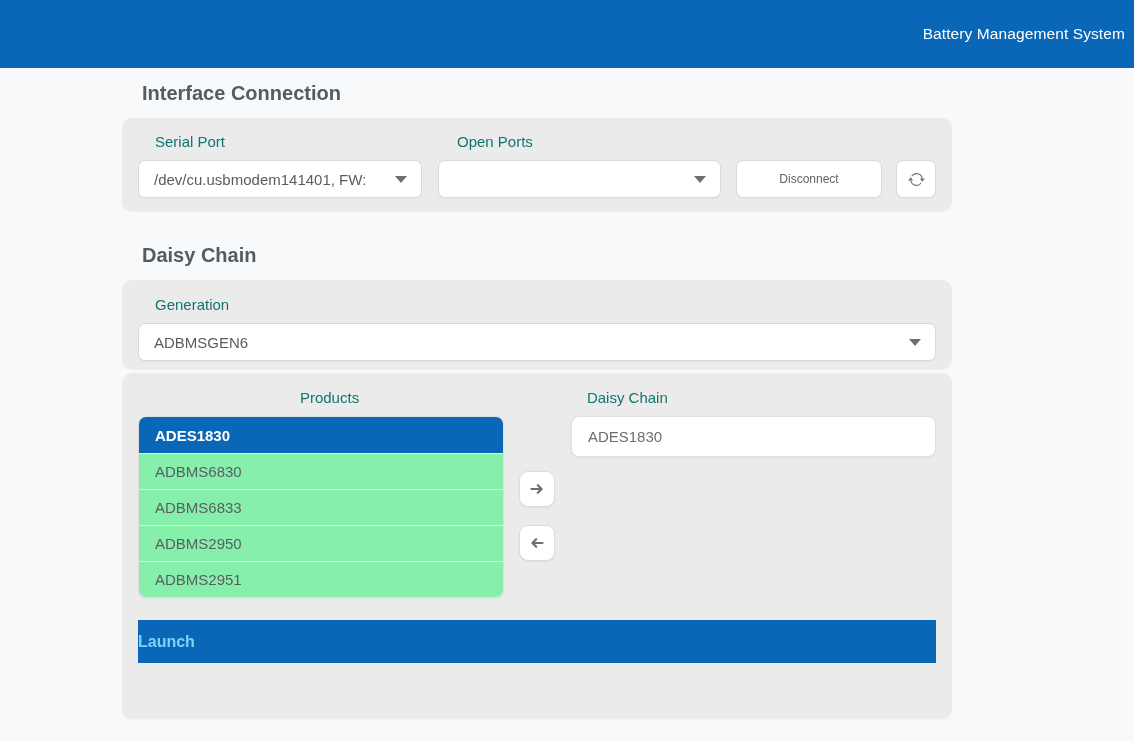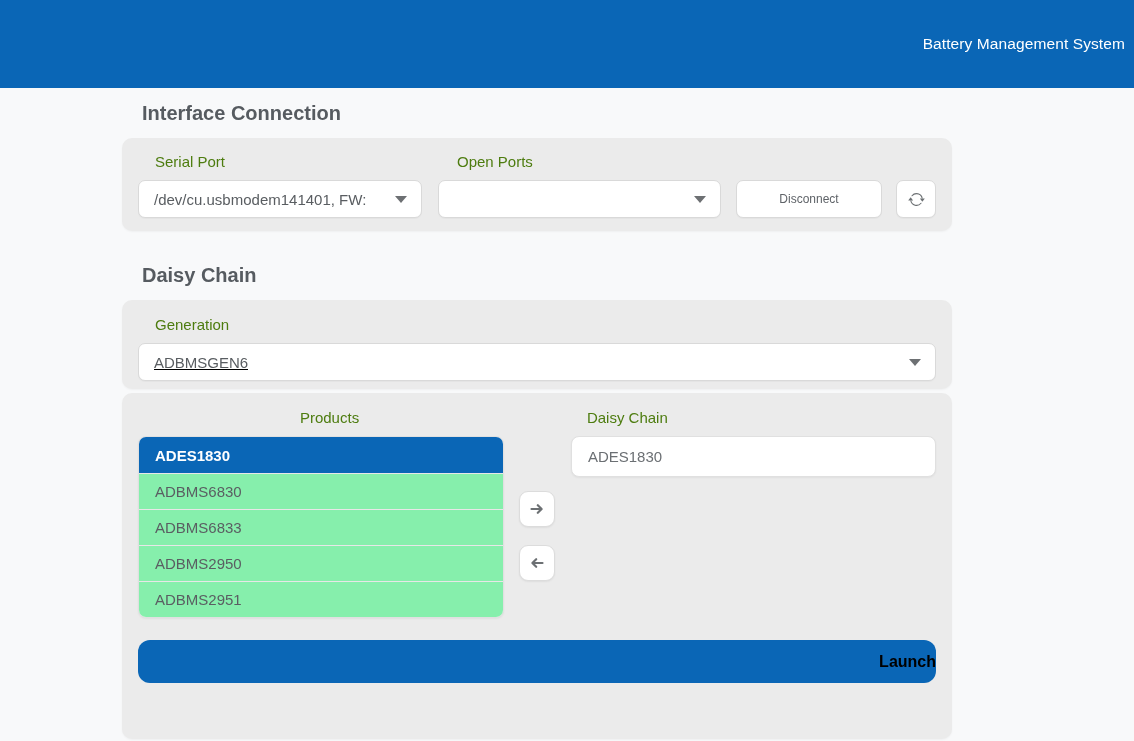--- a/index.html
+++ b/index.html
@@ -6,21 +6,21 @@
   html, body { width: 1134px; height: 741px; }
   body {
     font-family: "Liberation Sans", sans-serif;
     background: #f8f9fa;
     overflow: hidden;
   }
   .page { width: 1134px; height: 741px; position: relative; background: #f8f9fa; }
 
   
   .topbar {
-    height: 88px;
+    height: 68px;
     background: #0a66b6;
     display: flex;
     align-items: center;
     justify-content: flex-end;
     padding-right: 9px;
   }
   .topbar-title {
     color: #ffffff;
     font-size: 15.5px;
     font-weight: 500;
@@ -39,21 +39,21 @@
   .title-daisy { margin-top: 33px; margin-bottom: 13px; }
 
   .card {
     background: #ebebeb;
     border-radius: 10px;
     box-shadow: 0 1px 2px rgba(0,0,0,0.04);
   }
 
   .field-label {
     font-size: 15px;
-    color: #4d7c0f;
+    color: #0f766e;
     margin-left: 17px;
     margin-bottom: 9px;
     line-height: 18px;
   }
 
   
   .select-box, .btn-light {
     background: #ffffff;
     border: 1px solid #d9d9d9;
     border-radius: 7px;
@@ -85,21 +85,21 @@
   .iface-label-serial { width: 285px; }
   .iface-label-open { margin-left: 17px; }
   .iface-controls { display: flex; }
   .select-serial { width: 284px; }
   .select-openports { width: 283px; margin-left: 16px; }
   .btn-disconnect { width: 146px; margin-left: 15px; }
   .btn-refresh { width: 40px; margin-left: 14px; }
 
   
   .card-generation { height: 89px; padding: 16px 16px; }
-  .select-generation { width: 798px; text-decoration: underline; }
+  .select-generation { width: 798px; }
 
   
   .card-products { height: 346px; margin-top: 4px; padding: 16px 16px 19px; }
   .pick-row { display: flex; }
   .col-products { width: 367px; text-align: center; }
   .col-arrows { width: 67px; display: flex; flex-direction: column; align-items: center; padding-top: 82px; }
   .col-daisy { width: 366px; }
 
   .list-group {
     background: #ffffff;
@@ -150,28 +150,28 @@
     color: #6b6f73;
     box-shadow: 0 1px 2px rgba(0,0,0,0.05);
   }
 
   .btn-launch {
     margin-top: 22px;
     width: 798px;
     height: 43px;
     background: #0a66b6;
     border: none;
-    border-radius: 12px;
-    color: #000000;
+    border-radius: 0;
+    color: #7dd3fc;
     font-size: 16px;
     font-weight: bold;
     font-family: "Liberation Sans", sans-serif;
     display: flex;
     align-items: center;
-    justify-content: flex-end;
+    justify-content: flex-start;
     cursor: pointer;
   }
 
   .icon-svg { display: block; }
 </style>
 </head>
 <body>
 
 <div class="page">
 

